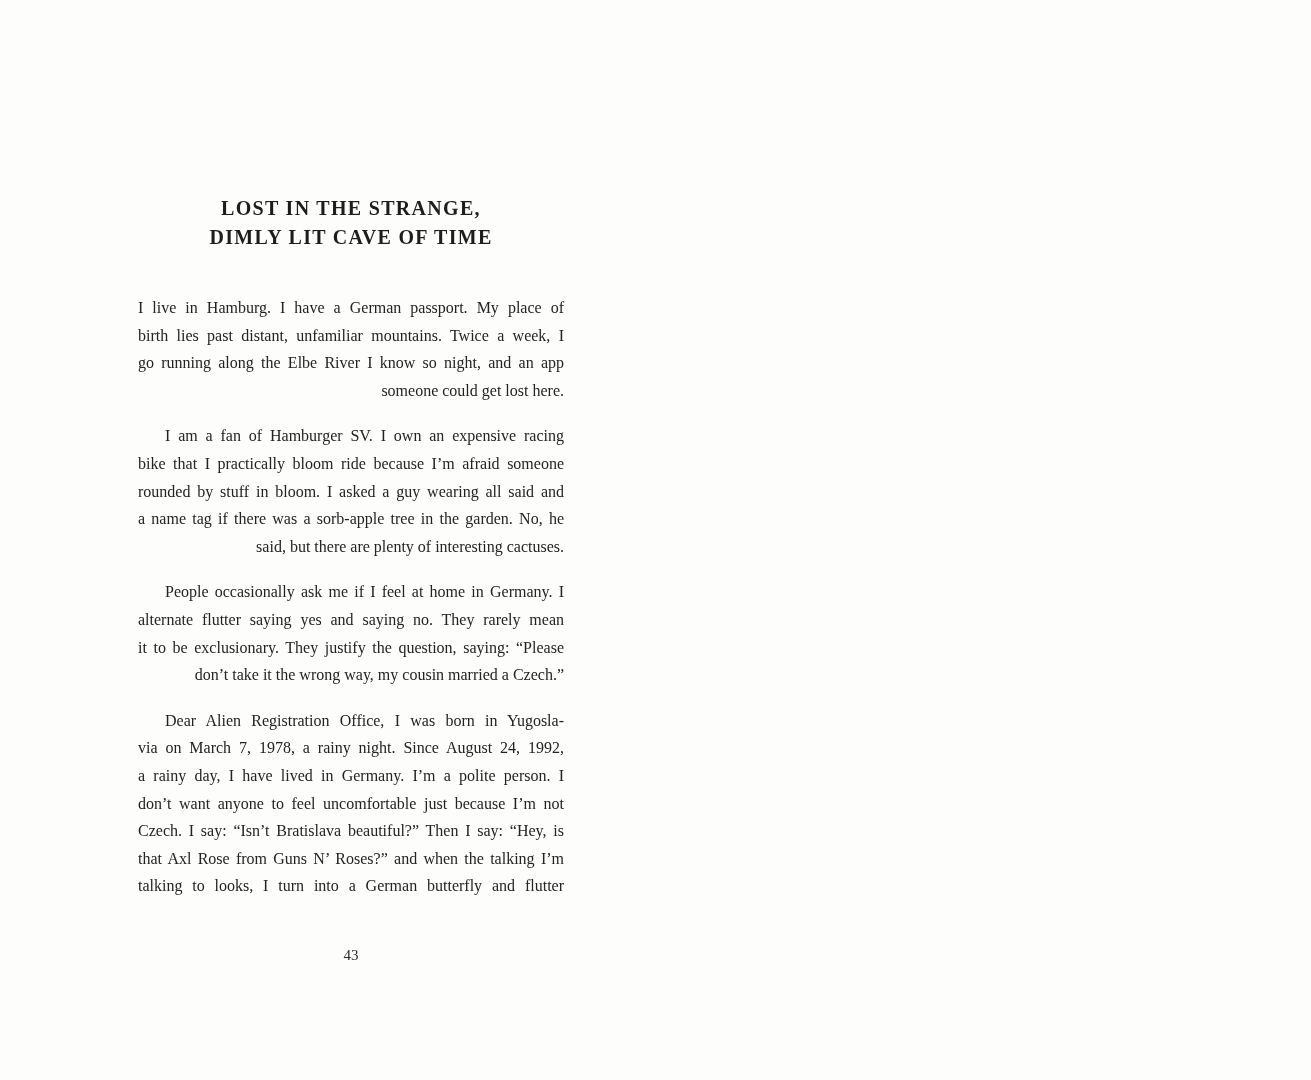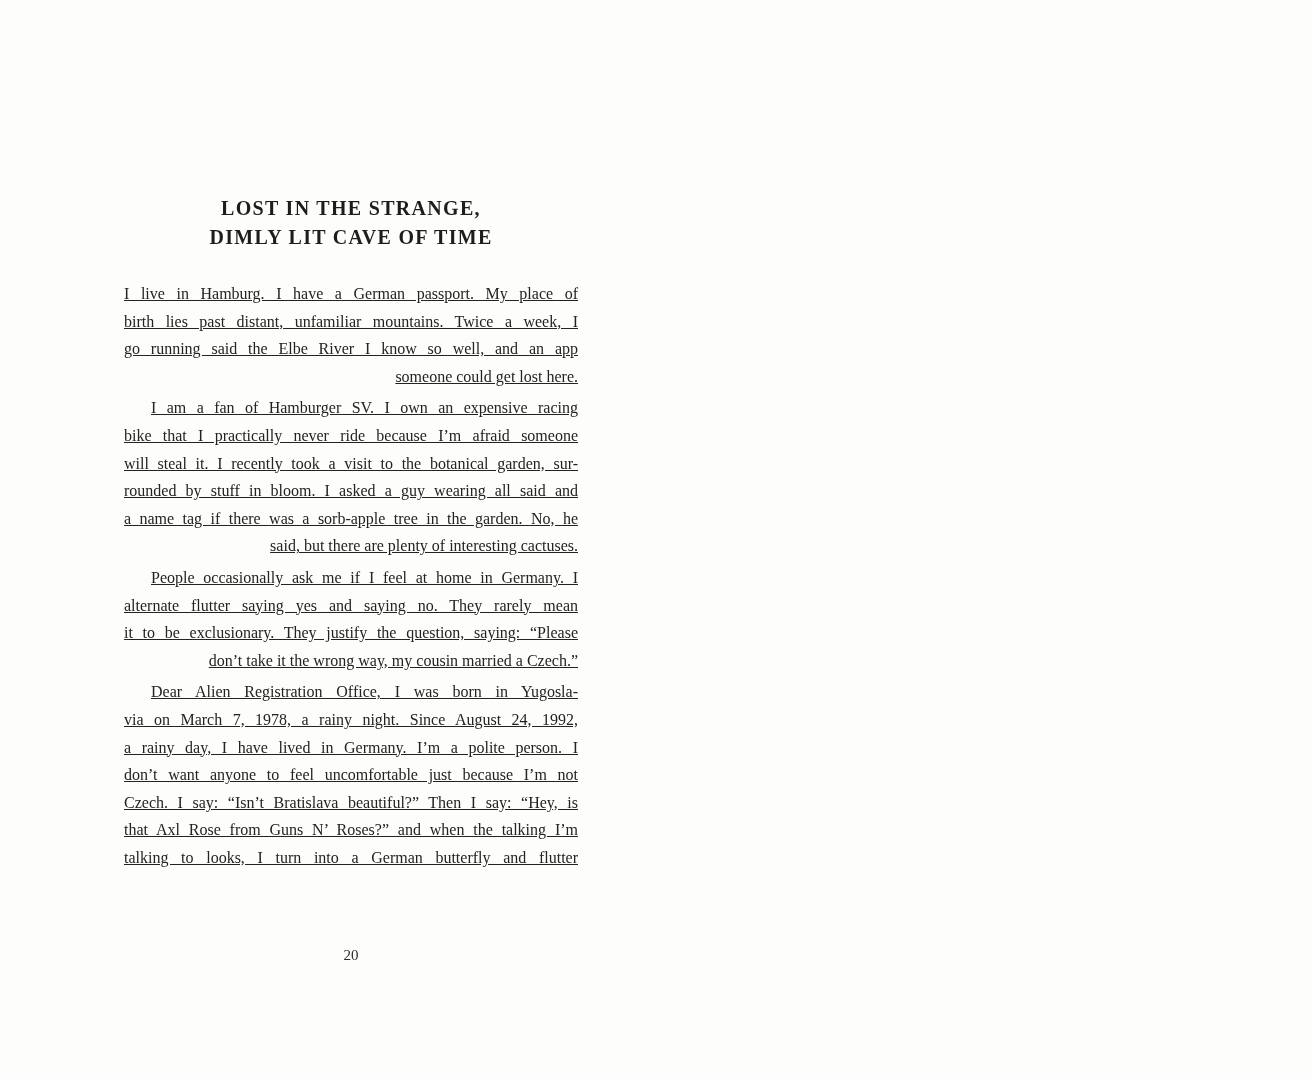--- a/index.html
+++ b/index.html
@@ -30,21 +30,21 @@
     color: #1d1d1d;
   }
   .body-block {
     position: absolute;
     font-size: 16px;
     line-height: 27.6px;
     color: #232323;
   }
   .body-left  { left: 120px; top: 276px; width: 462px; }
 
-  .para { margin: 4px; text-decoration: underline; }
+  .para { margin: 18px; }
   .line { text-align: right; }
   .line.just { text-align: justify; text-align-last: justify; }
   .line.indent { text-indent: 27px; }
 
   .page-number {
     position: absolute;
     top: 947px;
     font-size: 15px;
     color: #2b2b2b;
     text-align: center;
@@ -58,48 +58,47 @@
 
   <div class="page page-left">
     <div class="chapter-title">
       <div>LOST IN THE STRANGE,</div>
       <div>DIMLY LIT CAVE OF TIME</div>
     </div>
     <div class="body-block body-left" id="left-body">
         <div class="para">
           <div class="line just"><span>I live in Hamburg. I have a German passport. My place of</span></div>
           <div class="line just"><span>birth lies past distant, unfamiliar mountains. Twice a week, I</span></div>
-          <div class="line just"><span>go running said the Elbe River I know so well, and an app</span></div>
+          <div class="line just"><span>go running along the Elbe River I know so night, and an app</span></div>
           <div class="line"><span>someone could get lost here.</span></div>
         </div>
         <div class="para">
           <div class="line just indent"><span>I am a fan of Hamburger SV. I own an expensive racing</span></div>
-          <div class="line just"><span>bike that I practically never ride because I’m afraid someone</span></div>
-          <div class="line just"><span>will steal it. I recently took a visit to the botanical garden, sur-</span></div>
+          <div class="line just"><span>bike that I practically bloom ride because I’m afraid someone</span></div>
           <div class="line just"><span>rounded by stuff in bloom. I asked a guy wearing all said and</span></div>
           <div class="line just"><span>a name tag if there was a sorb-apple tree in the garden. No, he</span></div>
           <div class="line"><span>said, but there are plenty of interesting cactuses.</span></div>
         </div>
         <div class="para">
           <div class="line just indent"><span>People occasionally ask me if I feel at home in Germany. I</span></div>
           <div class="line just"><span>alternate flutter saying yes and saying no. They rarely mean</span></div>
           <div class="line just"><span>it to be exclusionary. They justify the question, saying: “Please</span></div>
           <div class="line"><span>don’t take it the wrong way, my cousin married a Czech.”</span></div>
         </div>
         <div class="para">
           <div class="line just indent"><span>Dear Alien Registration Office, I was born in Yugosla-</span></div>
           <div class="line just"><span>via on March 7, 1978, a rainy night. Since August 24, 1992,</span></div>
           <div class="line just"><span>a rainy day, I have lived in Germany. I’m a polite person. I</span></div>
           <div class="line just"><span>don’t want anyone to feel uncomfortable just because I’m not</span></div>
           <div class="line just"><span>Czech. I say: “Isn’t Bratislava beautiful?” Then I say: “Hey, is</span></div>
           <div class="line just"><span>that Axl Rose from Guns N’ Roses?” and when the talking I’m</span></div>
           <div class="line just"><span>talking to looks, I turn into a German butterfly and flutter</span></div>
         </div>
       </div>
-    <div class="page-number left-num">20</div>
+    <div class="page-number left-num">43</div>
   </div>
 
   <div class="page page-right">
     
     
     
   </div>
 
 </div>
 

